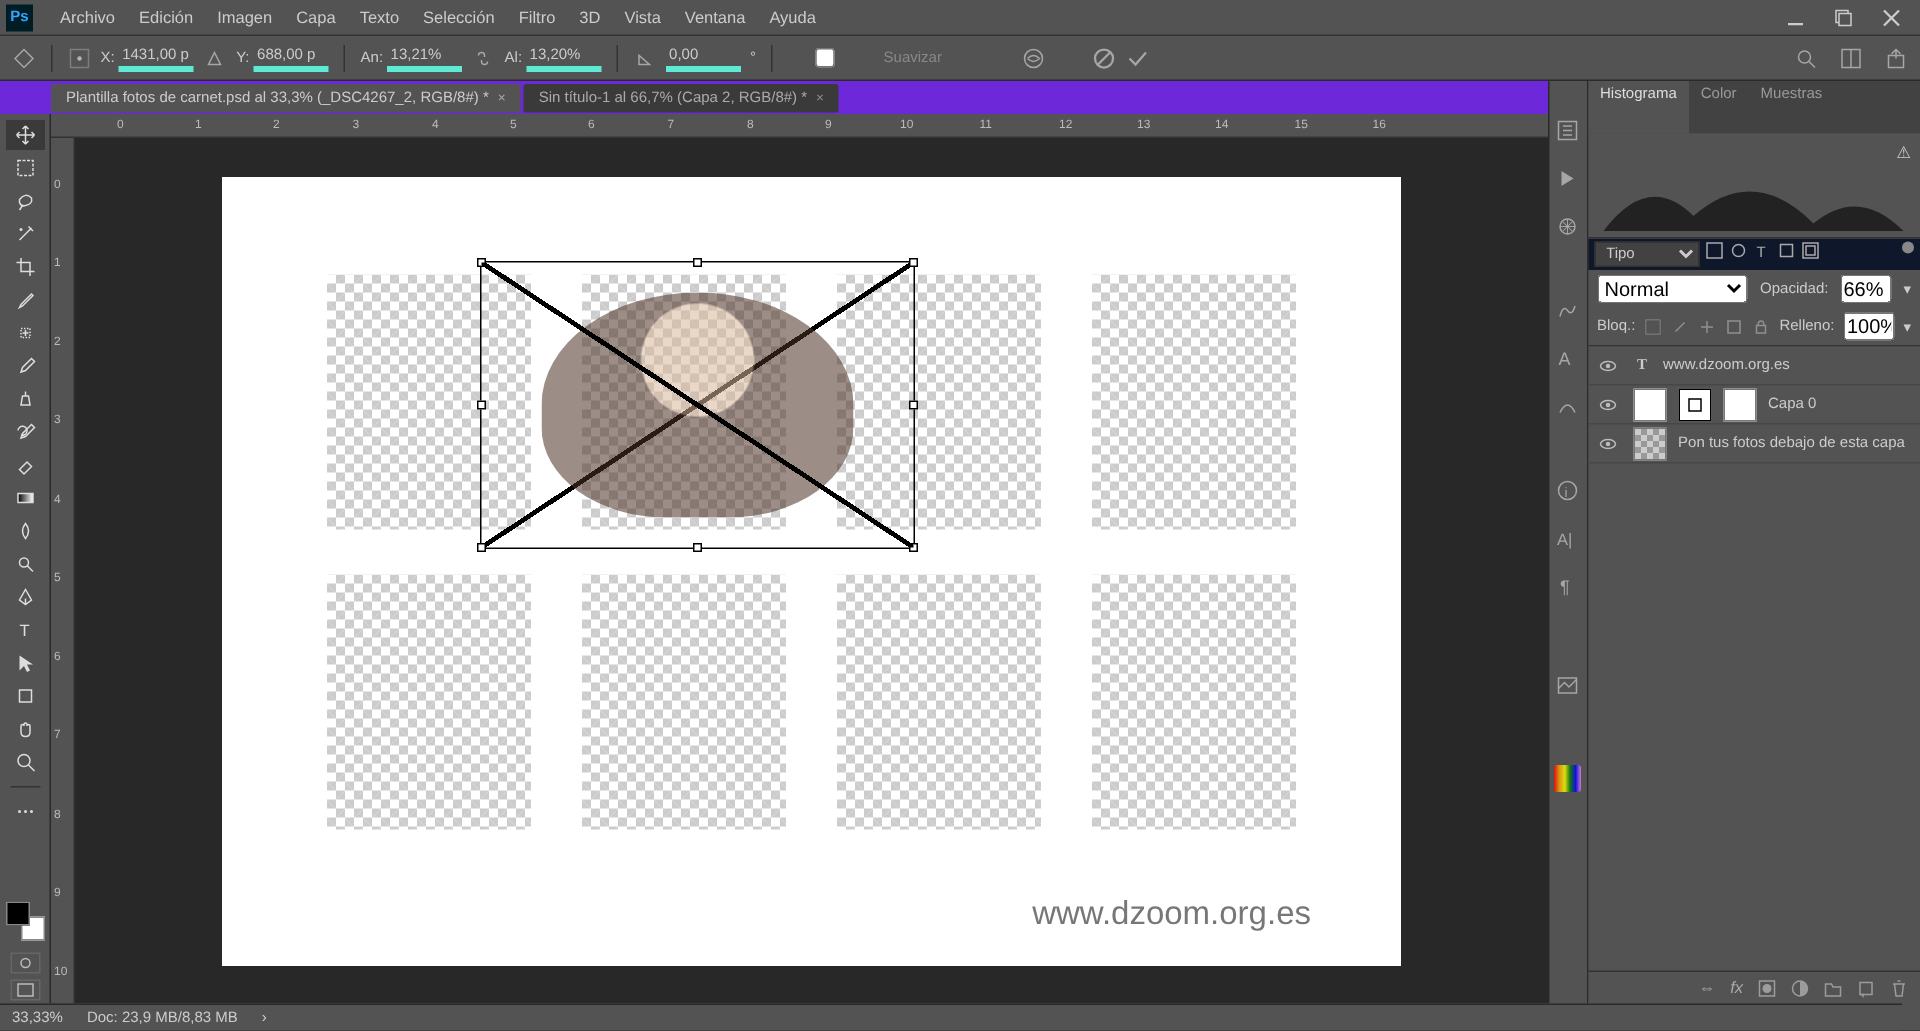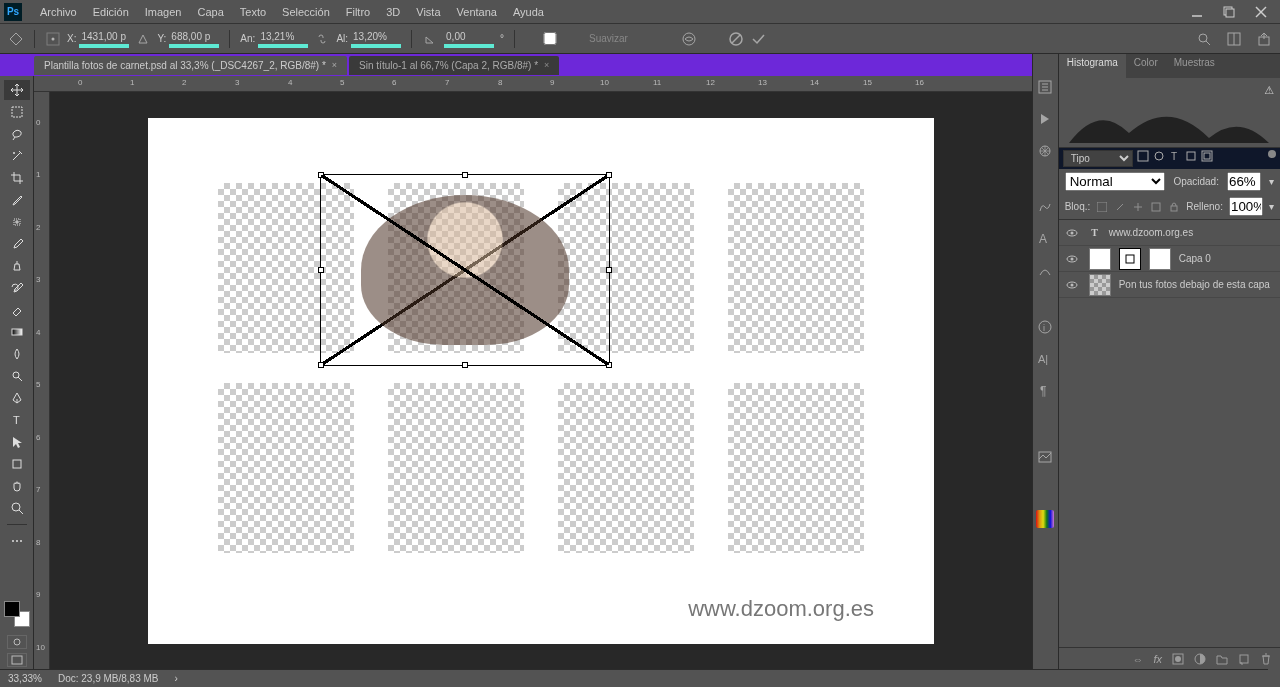--- a/index.html
+++ b/index.html
@@ -57,21 +57,21 @@
   .sw-fg { position:absolute; width:16px; height:16px; background:#000; border:1px solid #888; left:0; top:0; z-index:2;}
   .sw-bg { position:absolute; width:16px; height:16px; background:#fff; border:1px solid #888; right:0; bottom:0;}
   .mini-tool { width:20px; height:14px; margin-bottom:2px; display:flex; align-items:center; justify-content:center; border:1px solid #666; cursor:pointer;}
 
   .rightcol { position:absolute; right:0; top:54px; bottom:18px; width:248px; background:#535353; display:flex;}
   .icon-strip { width:28px; background:#535353; border-left:1px solid #2a2a2a; border-right:1px solid #2a2a2a; display:flex; flex-direction:column; align-items:center; padding-top:24px; gap:14px;}
   .icon-strip .si { width:18px; height:18px; display:flex; align-items:center; justify-content:center; cursor:pointer; opacity:0.8;}
   .icon-strip .si.color { background:linear-gradient(90deg,red,orange,yellow,green,blue,violet); border-radius:2px; }
   .panels { flex:1; display:flex; flex-direction:column; }
 
-  .panel-tabs { display:flex; background:#424242; height:24px; font-size:10px; }
+  .panel-tabs { display:flex; background:#424242; height:35px; font-size:10px; }
   .panel-tabs .pt { padding:3px 8px; cursor:pointer; color:#999;}
   .panel-tabs .pt.active { background:#535353; color:#ddd; }
   .histogram-body { height:70px; background:#535353; position:relative; border-bottom:1px solid #333;}
   .histo-curve { position:absolute; left:10px; right:10px; bottom:4px; height:50px; }
   .warn-tri { position:absolute; right:6px; top:6px; font-size:11px;}
 
   .layers-header { display:flex; align-items:flex-start; padding:2px 4px; gap:4px; background:#0f172a; font-size:10px;}
   .layers-header select,.layers-header input { background:#424242; border:1px solid #333; color:#ccc; font-size:10px; padding:1px 3px;}
   .blend-mode { flex:1; }
   .layer-opts { display:flex; align-items:center; gap:8px; padding:3px 6px; font-size:10px; background:#535353;}

